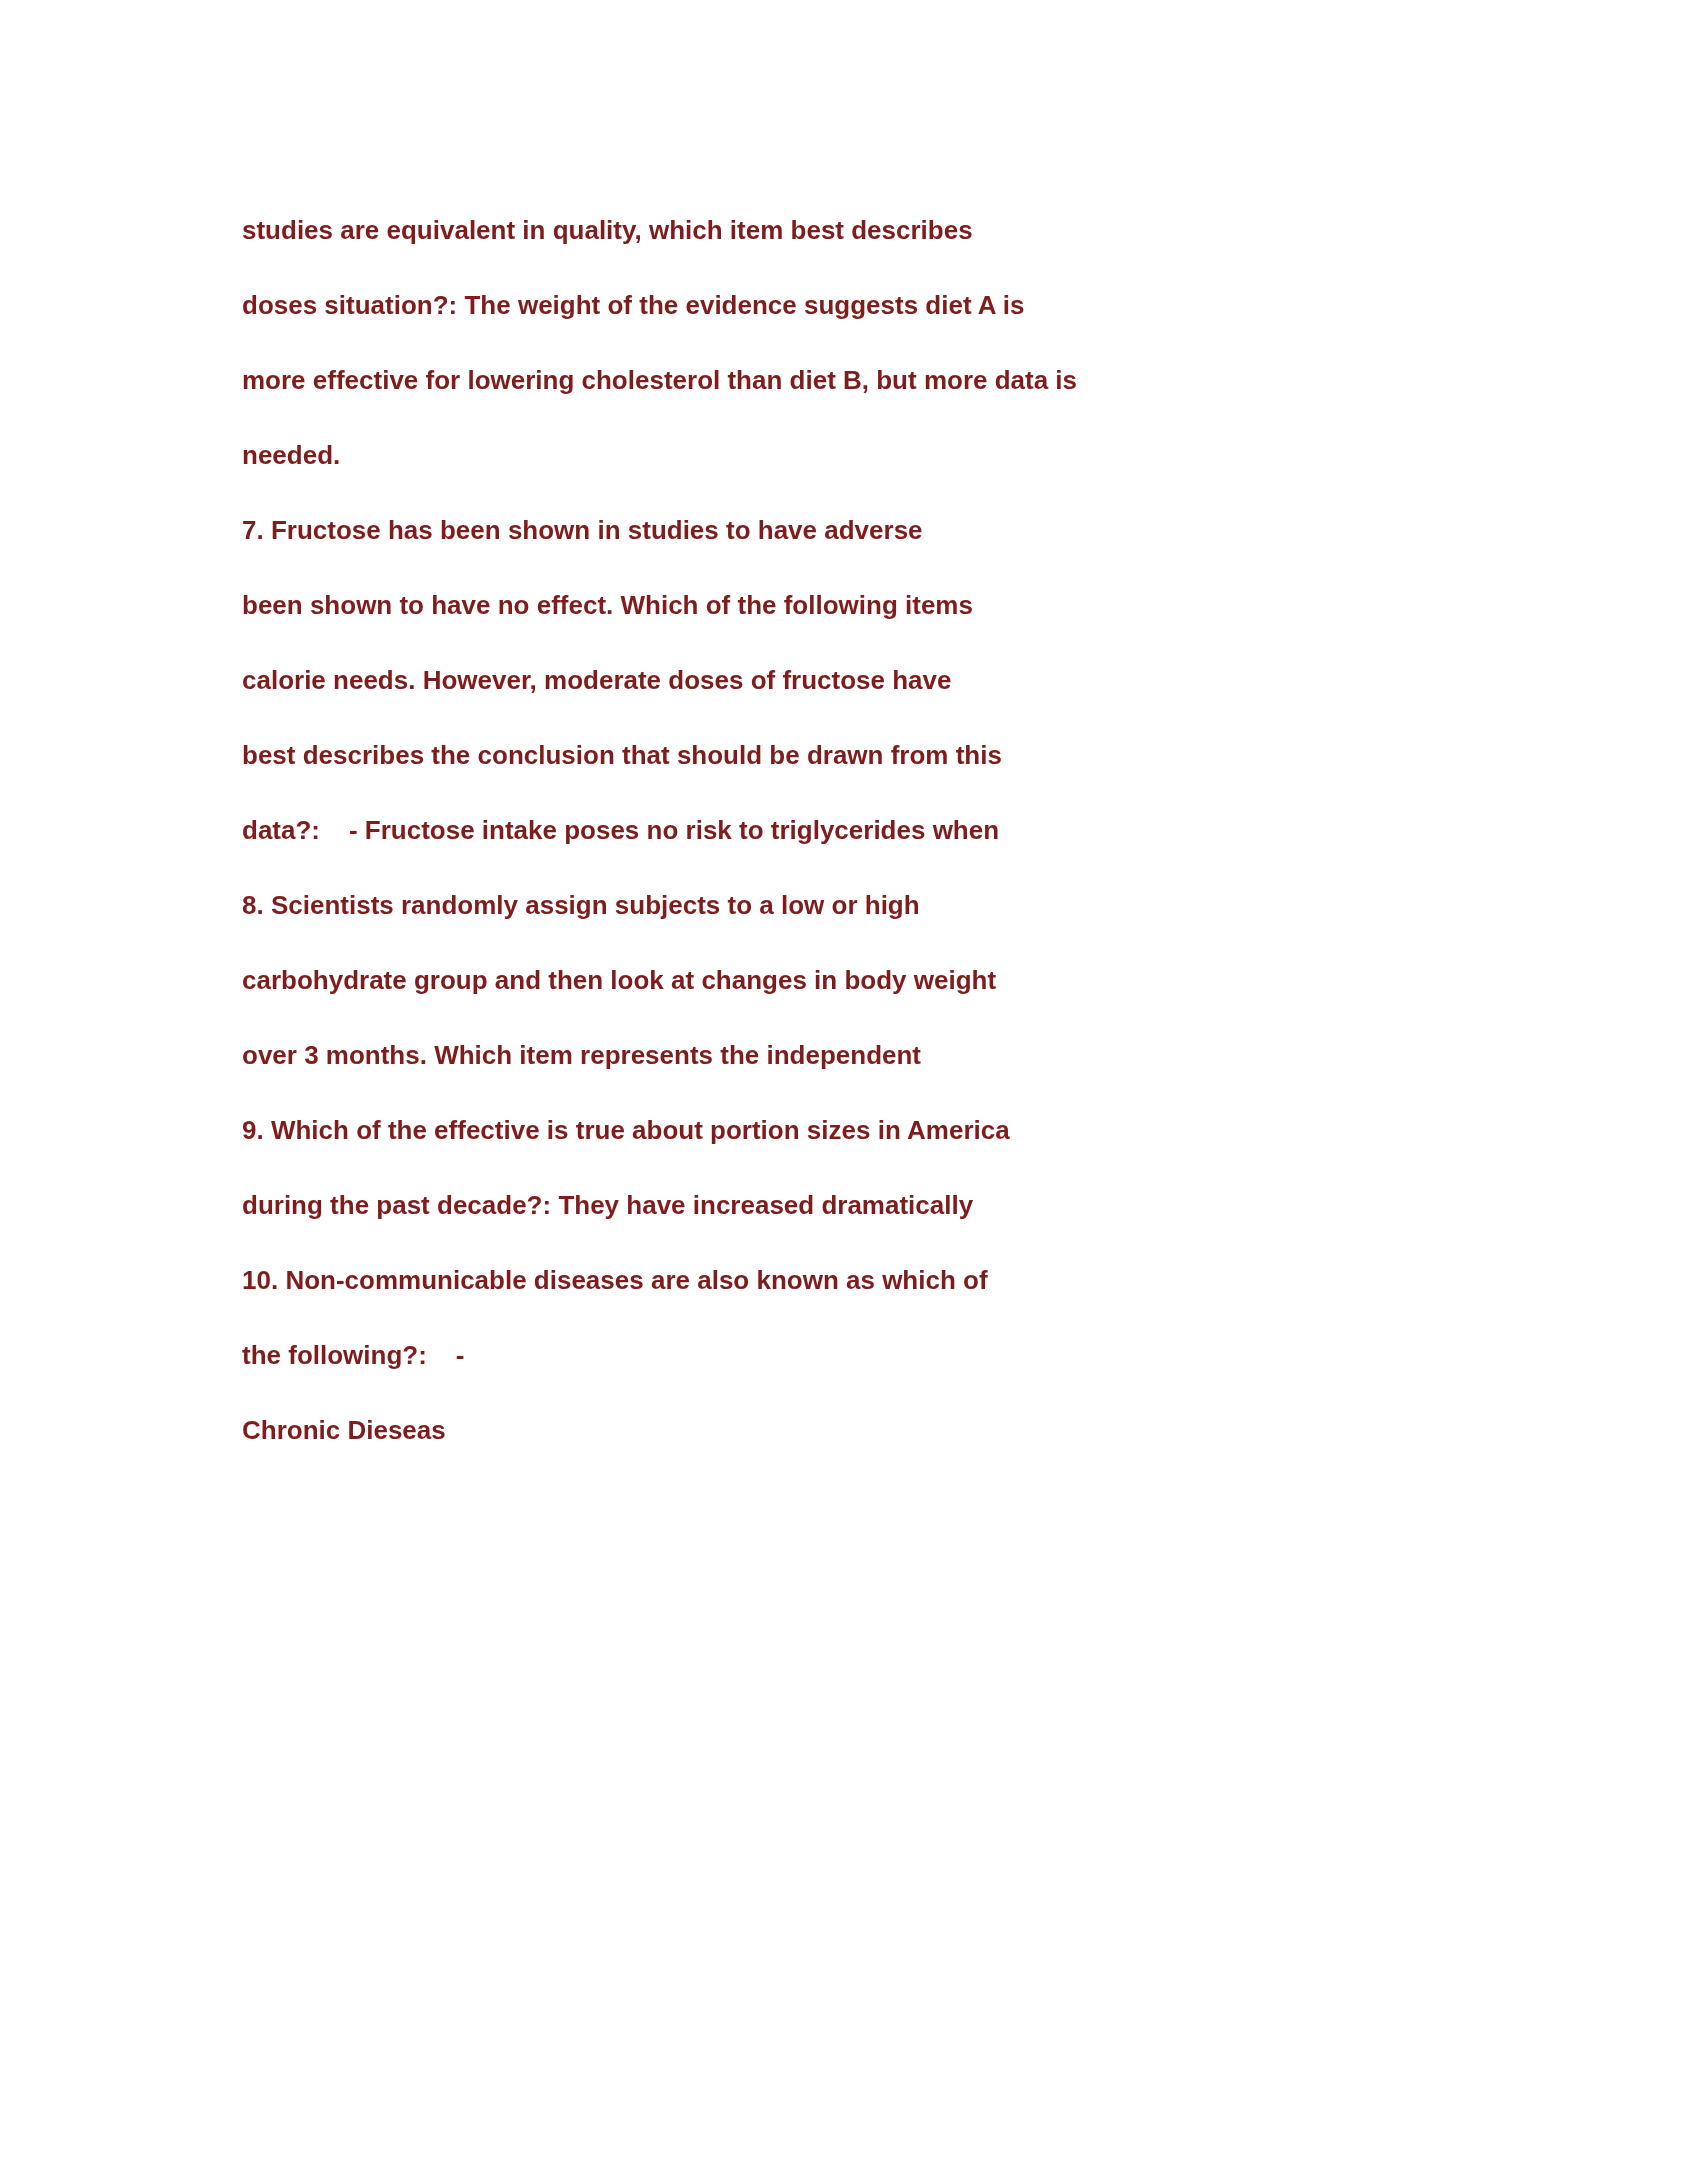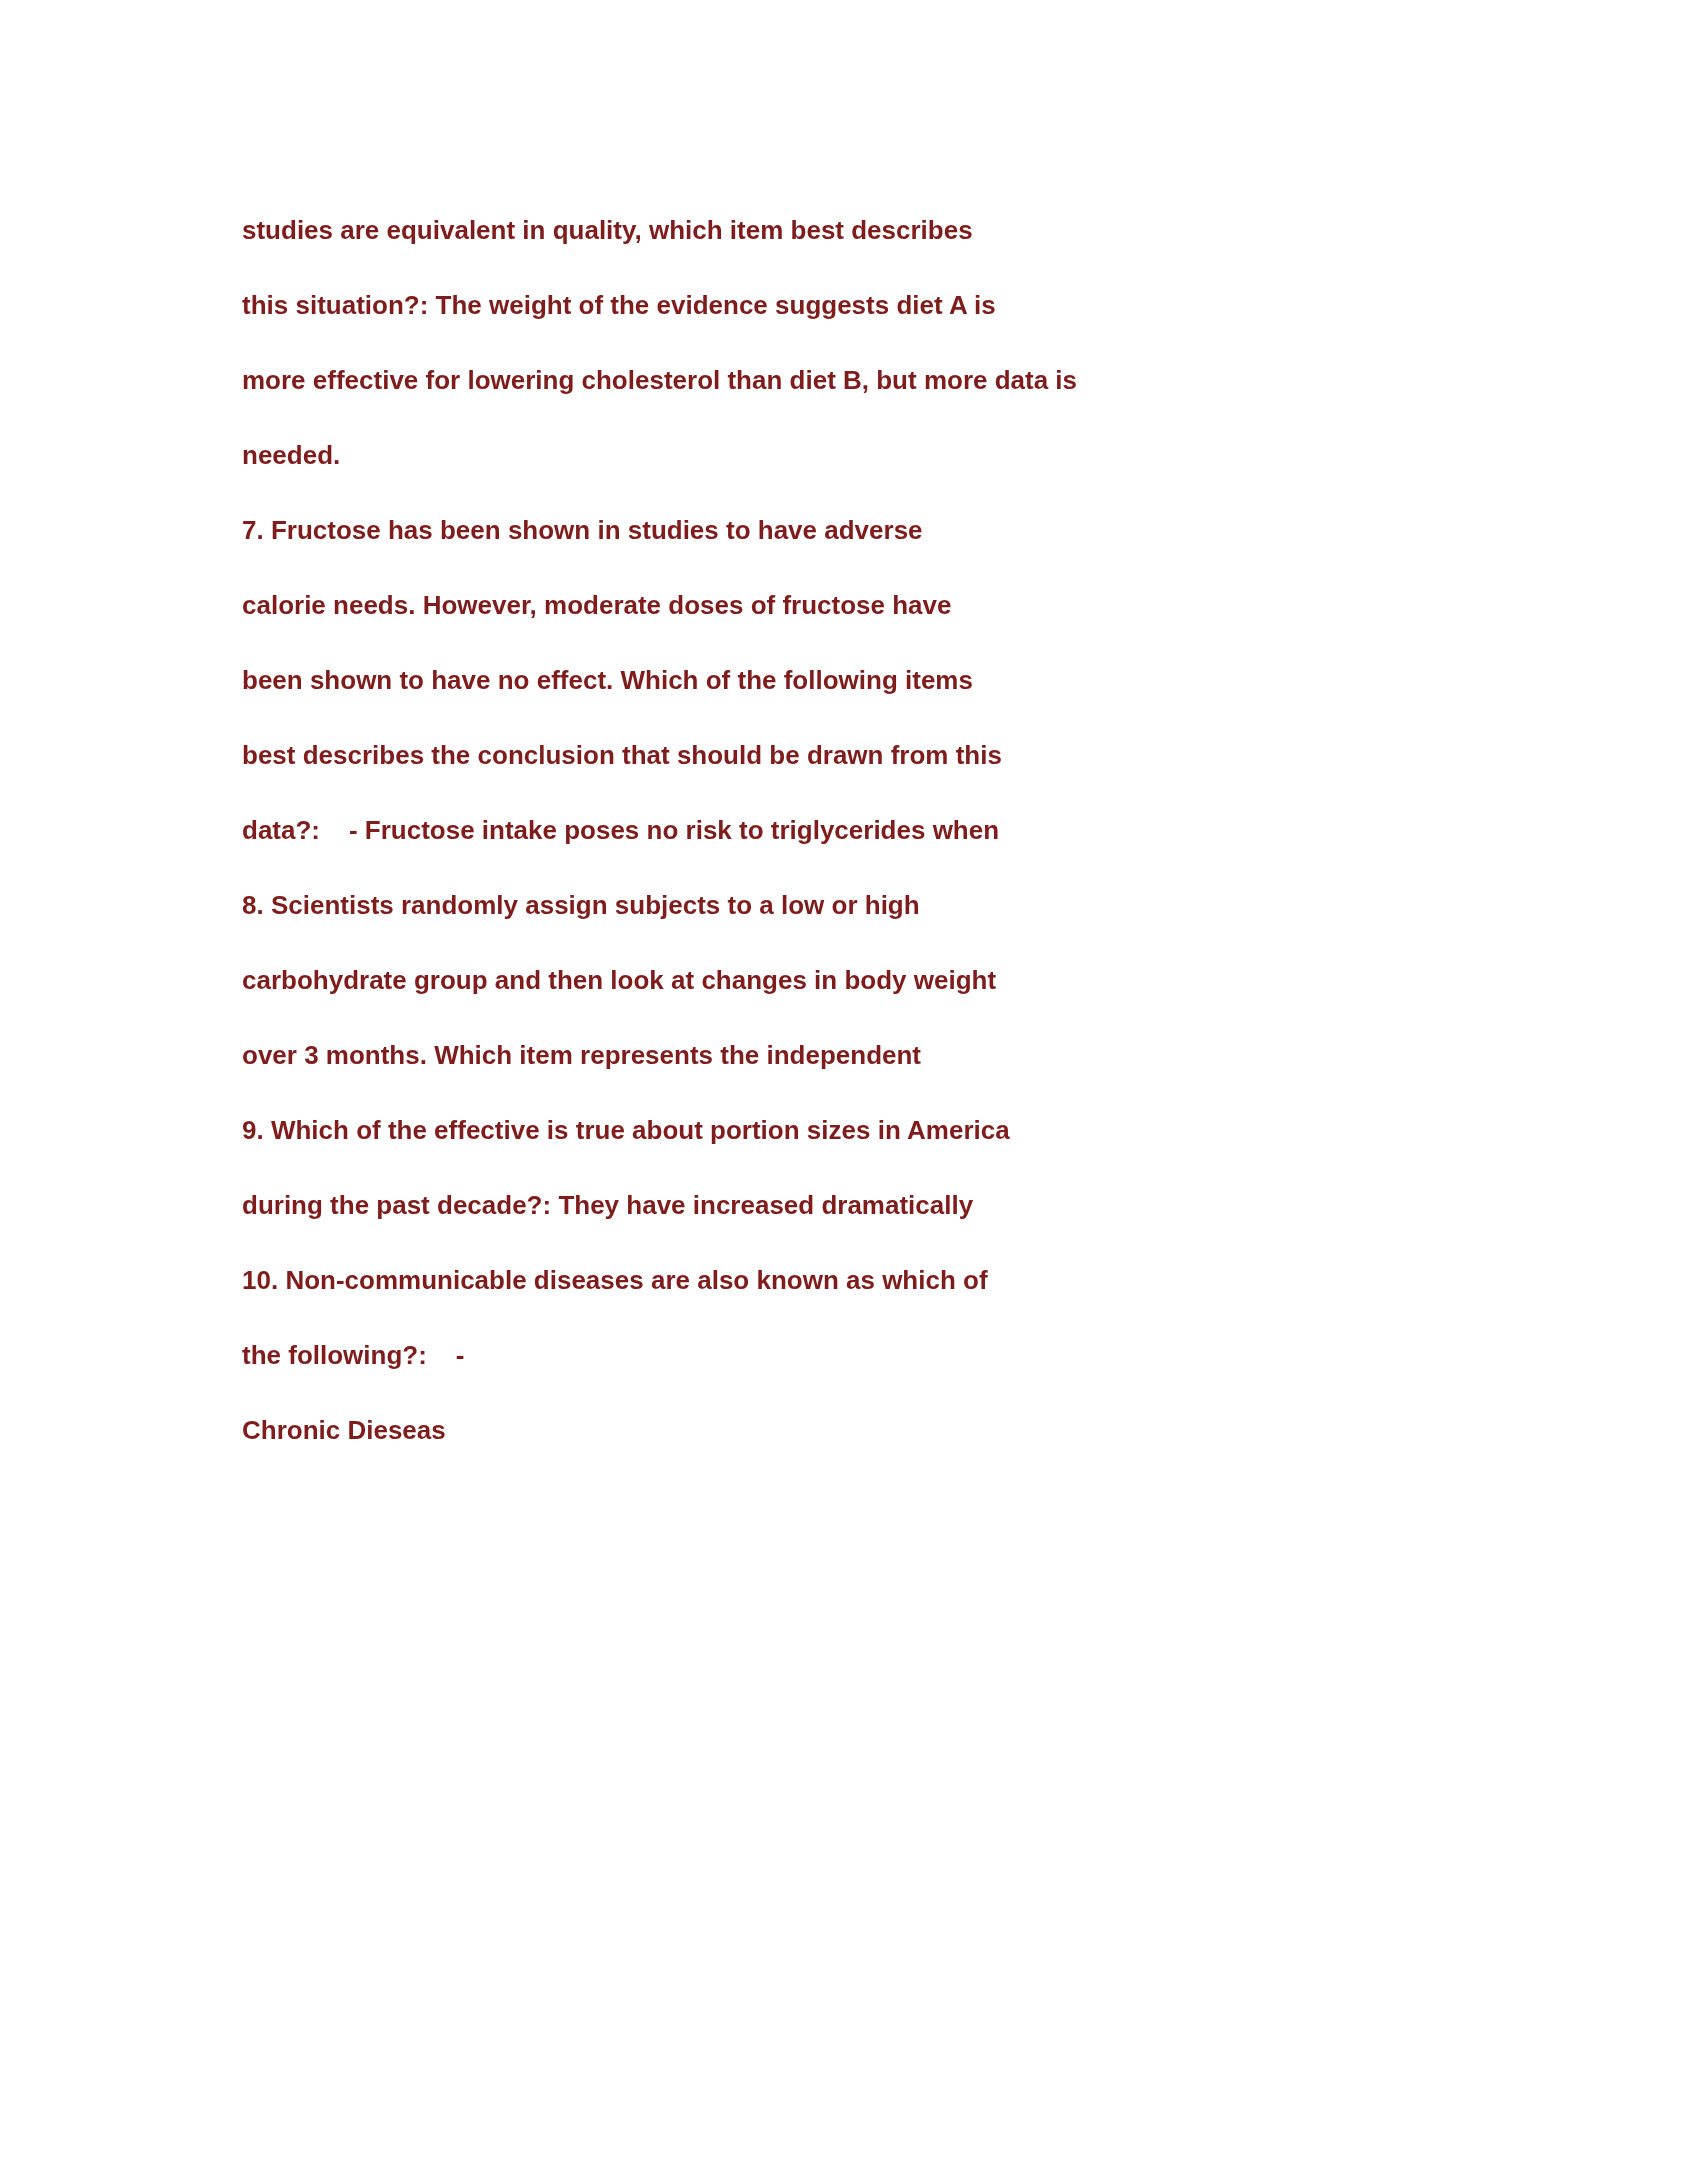--- a/index.html
+++ b/index.html
@@ -18,26 +18,26 @@
   }
   .b { font-weight: bold; }
   .r { font-weight: bold; }
 </style>
 </head>
 <body>
 
 <div class="page">
   <div class="content" id="content">
       <div class="line"><span class="b">studies are equivalent in quality, which item best describes</span></div>
-      <div class="line"><span class="b">this situation?:</span><span class="r"> The weight of the evidence suggests diet A is</span></div>
+      <div class="line"><span class="b">doses situation?:</span><span class="r"> The weight of the evidence suggests diet A is</span></div>
       <div class="line"><span class="r">more effective for lowering cholesterol than diet B, but more data is</span></div>
       <div class="line"><span class="r">needed.</span></div>
       <div class="line"><span class="r">7. </span><span class="b">Fructose has been shown in studies to have adverse</span></div>
+      <div class="line"><span class="b">been shown to have no effect. Which of the following items</span></div>
       <div class="line"><span class="b">calorie needs. However, moderate doses of fructose have</span></div>
-      <div class="line"><span class="b">been shown to have no effect. Which of the following items</span></div>
       <div class="line"><span class="b">best describes the conclusion that should be drawn from this</span></div>
       <div class="line"><span class="b">data?:    -</span><span class="r"> Fructose intake poses no risk to triglycerides when</span></div>
       <div class="line"><span class="r">8. </span><span class="b">Scientists randomly assign subjects to a low or high</span></div>
       <div class="line"><span class="b">carbohydrate group and then look at changes in body weight</span></div>
       <div class="line"><span class="b">over 3 months. Which item represents the independent</span></div>
       <div class="line"><span class="r">9. </span><span class="b">Which of the effective is true about portion sizes in America</span></div>
       <div class="line"><span class="b">during the past decade?:</span><span class="r"> They have increased dramatically</span></div>
       <div class="line"><span class="r">10. </span><span class="b">Non-communicable diseases are also known as which of</span></div>
       <div class="line"><span class="b">the following?:    -</span></div>
       <div class="line"><span class="r">Chronic Dieseas</span></div>

